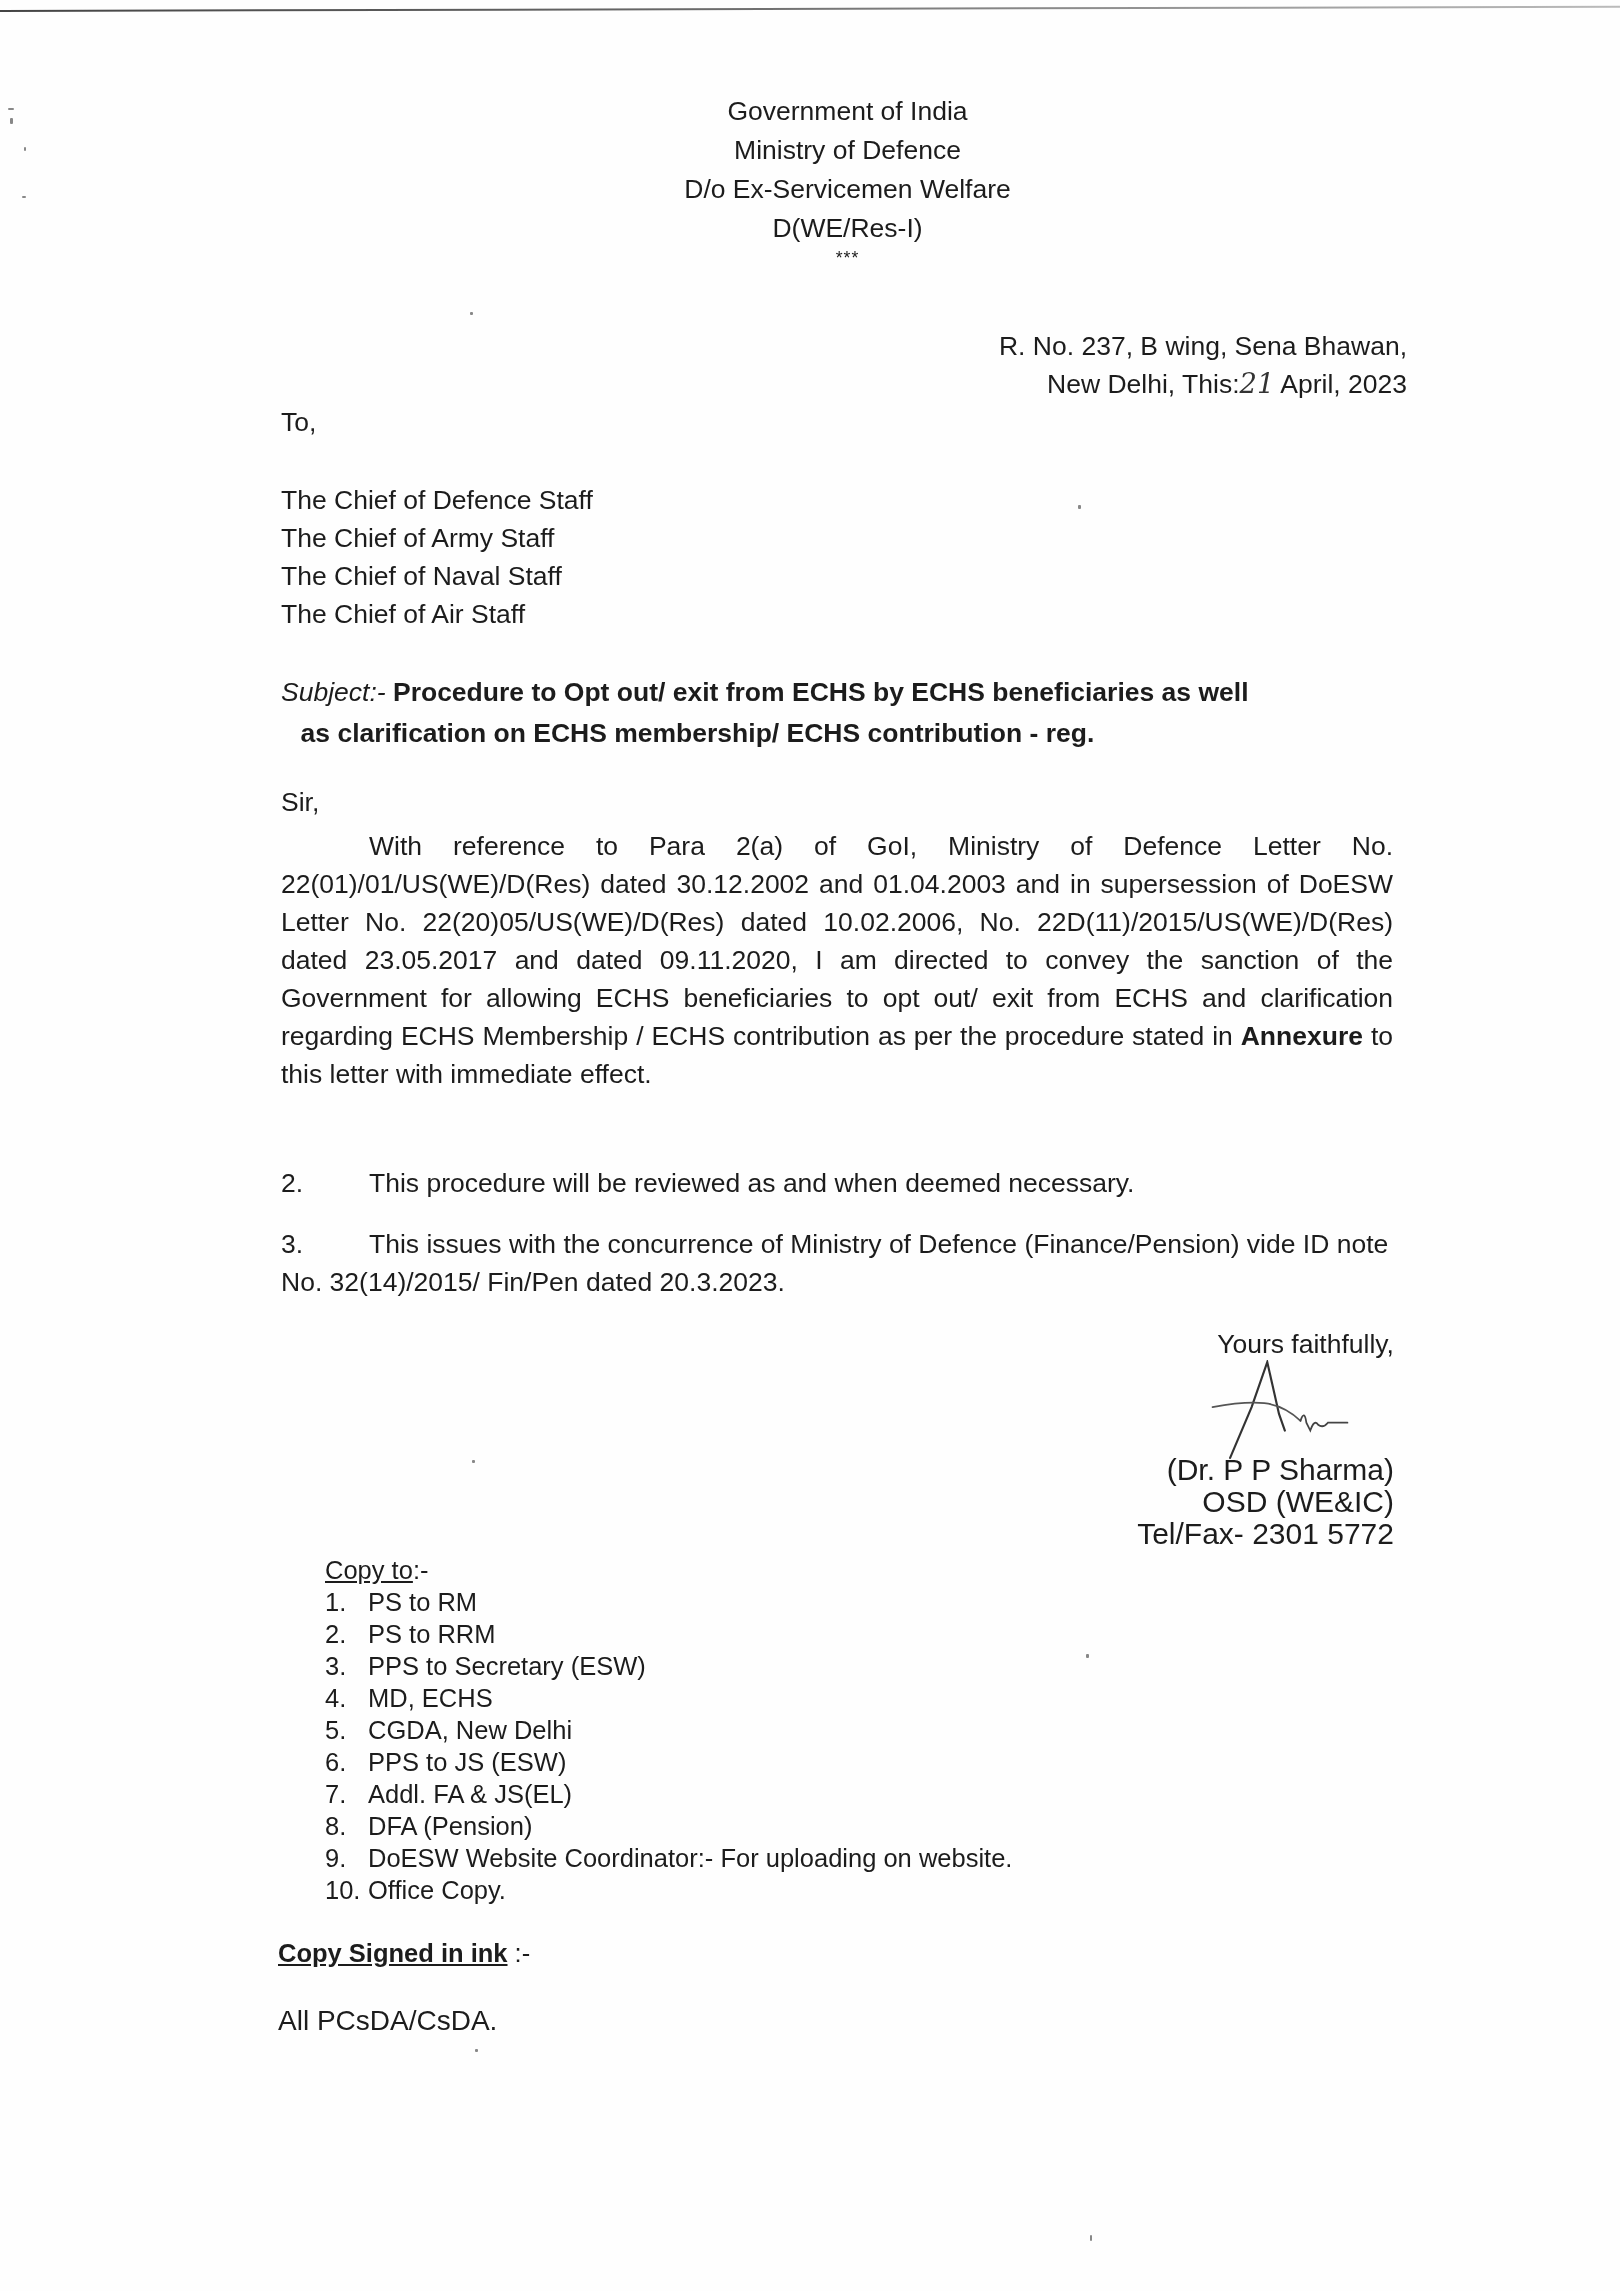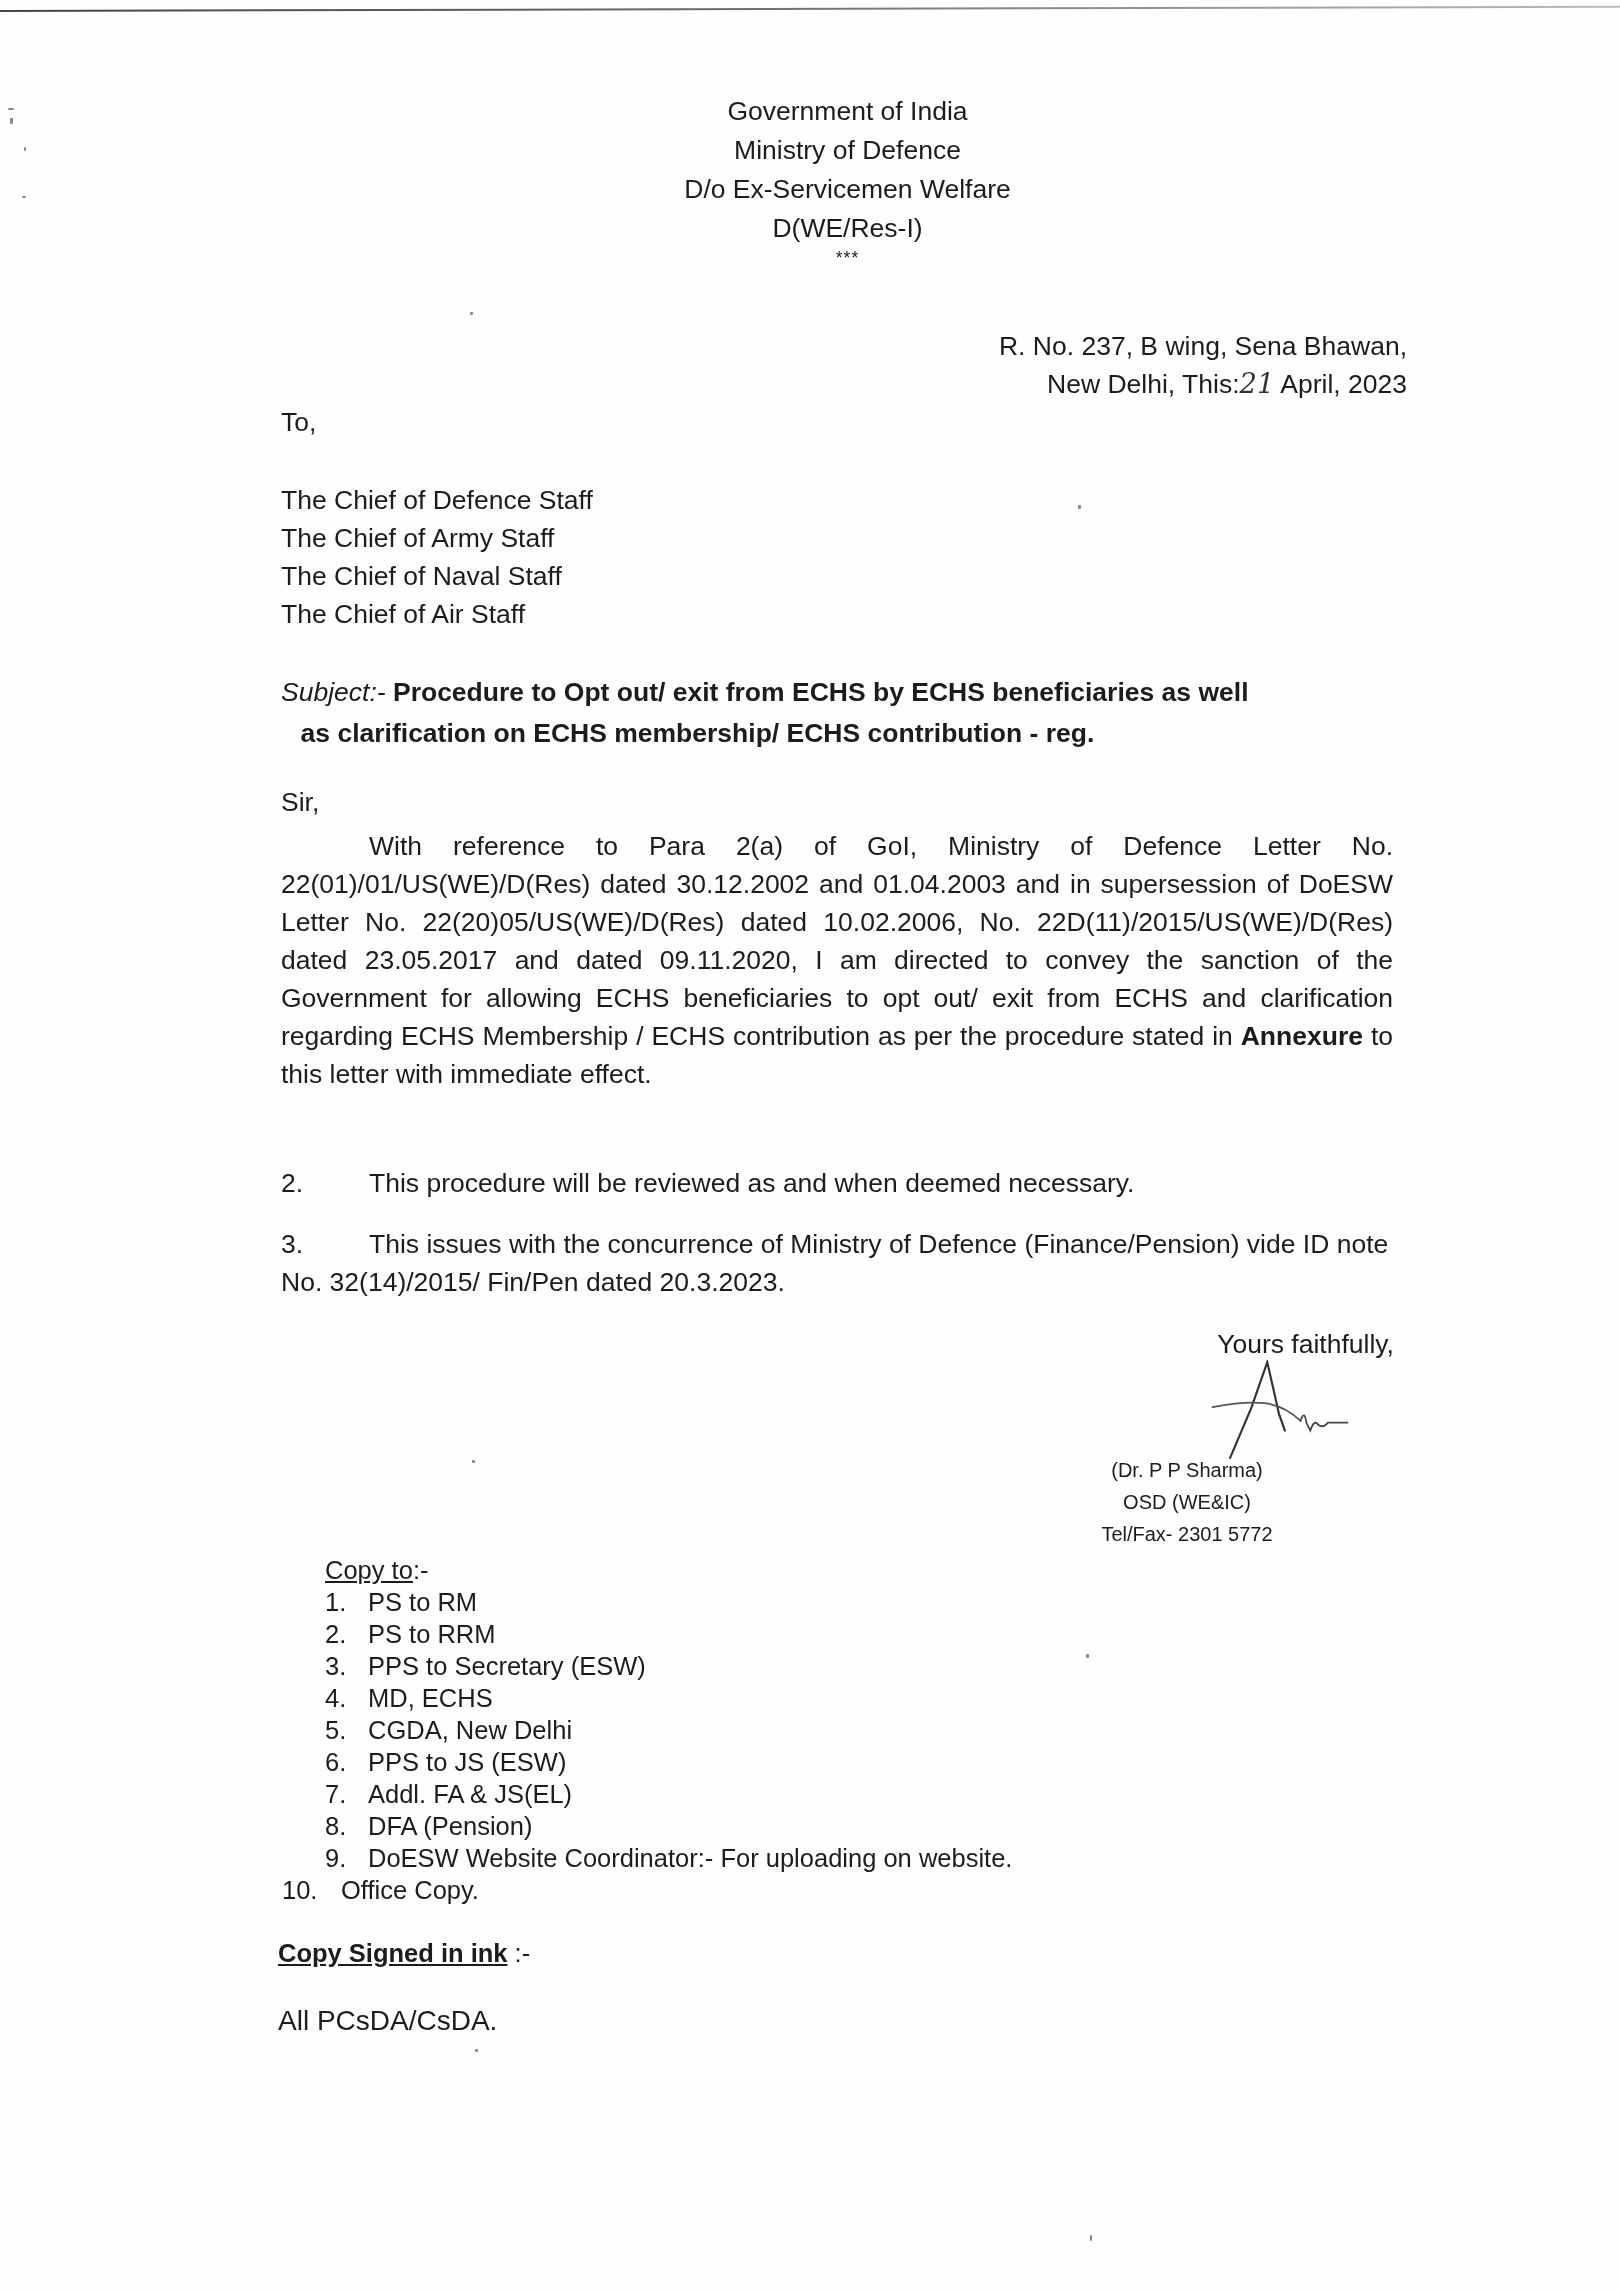--- a/index.html
+++ b/index.html
@@ -145,22 +145,22 @@
       left: 1191px;
       top: 1360px;
       width: 176px;
       height: 103px;
     }
     .signer {
       position: absolute;
       left: 980px;
       top: 1454px;
       width: 414px;
-      text-align: center;
-      font-size: 20px;
+      text-align: right;
+      font-size: 30px;
       line-height: 32px;
     }
 
     .copy-to {
       position: absolute;
       left: 325px;
       top: 1554px;
       font-size: 25.5px;
       line-height: 32px;
     }
@@ -301,21 +301,21 @@
           <span>Addl. FA &amp; JS(EL)</span>
         </li>
       <li style="margin-left:43px;">
           <span class="n">8.</span>
           <span>DFA (Pension)</span>
         </li>
       <li style="margin-left:43px;">
           <span class="n">9.</span>
           <span>DoESW Website Coordinator:- For uploading on website.</span>
         </li>
-      <li style="gap:16px;">
+      <li style="margin-left:43px;">
           <span class="n">10.</span>
           <span>Office Copy.</span>
         </li>
     </ul>
   </div>
 
   <div class="signed-ink"><span class="heading">Copy Signed in ink</span><span> :-</span></div>
   <div class="all-pcs">All PCsDA/CsDA.</div>
 </div>
 

